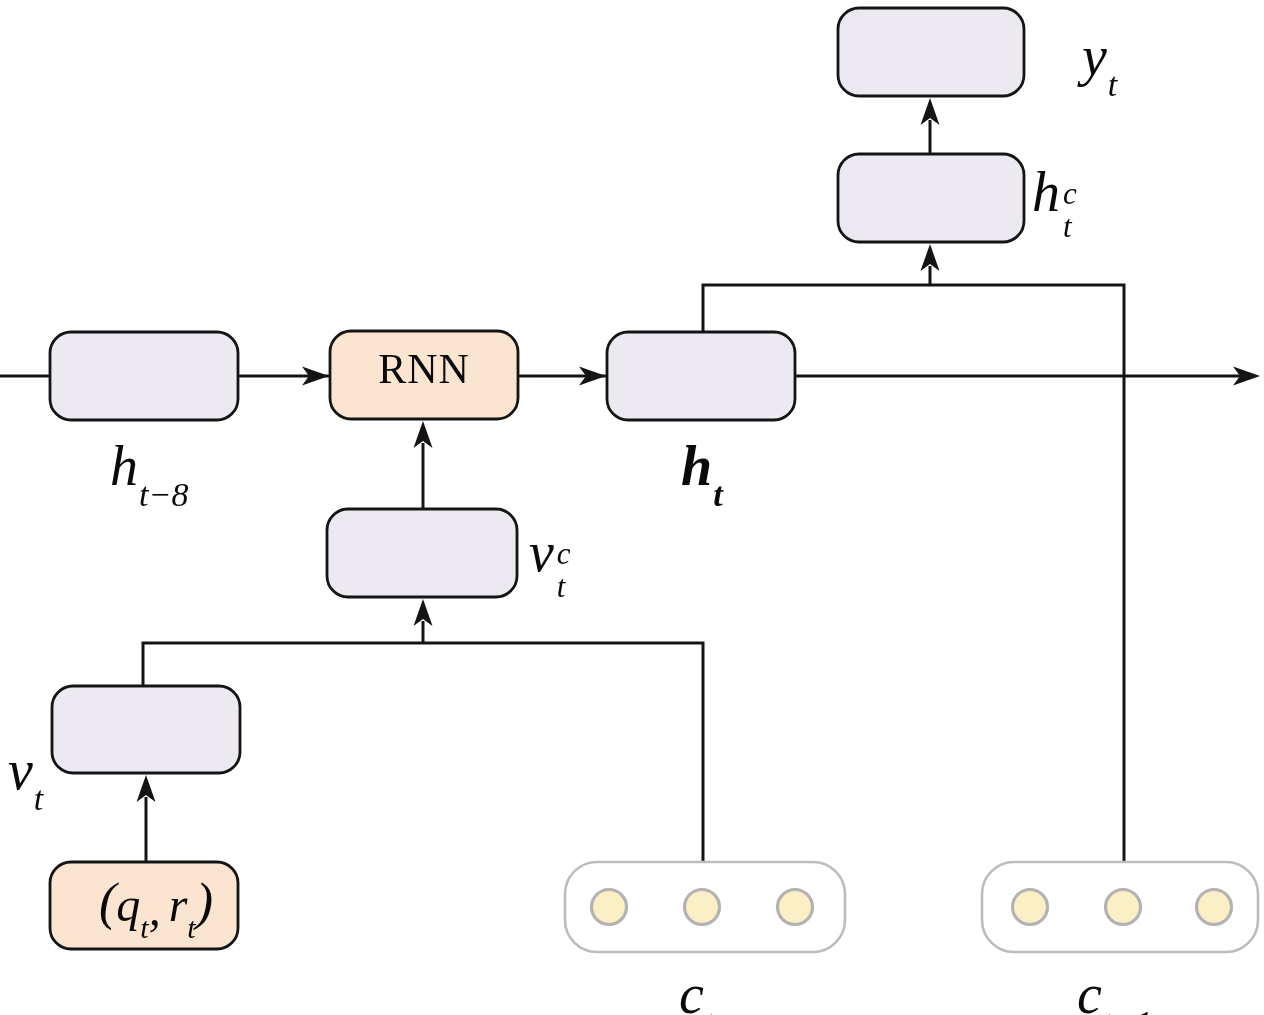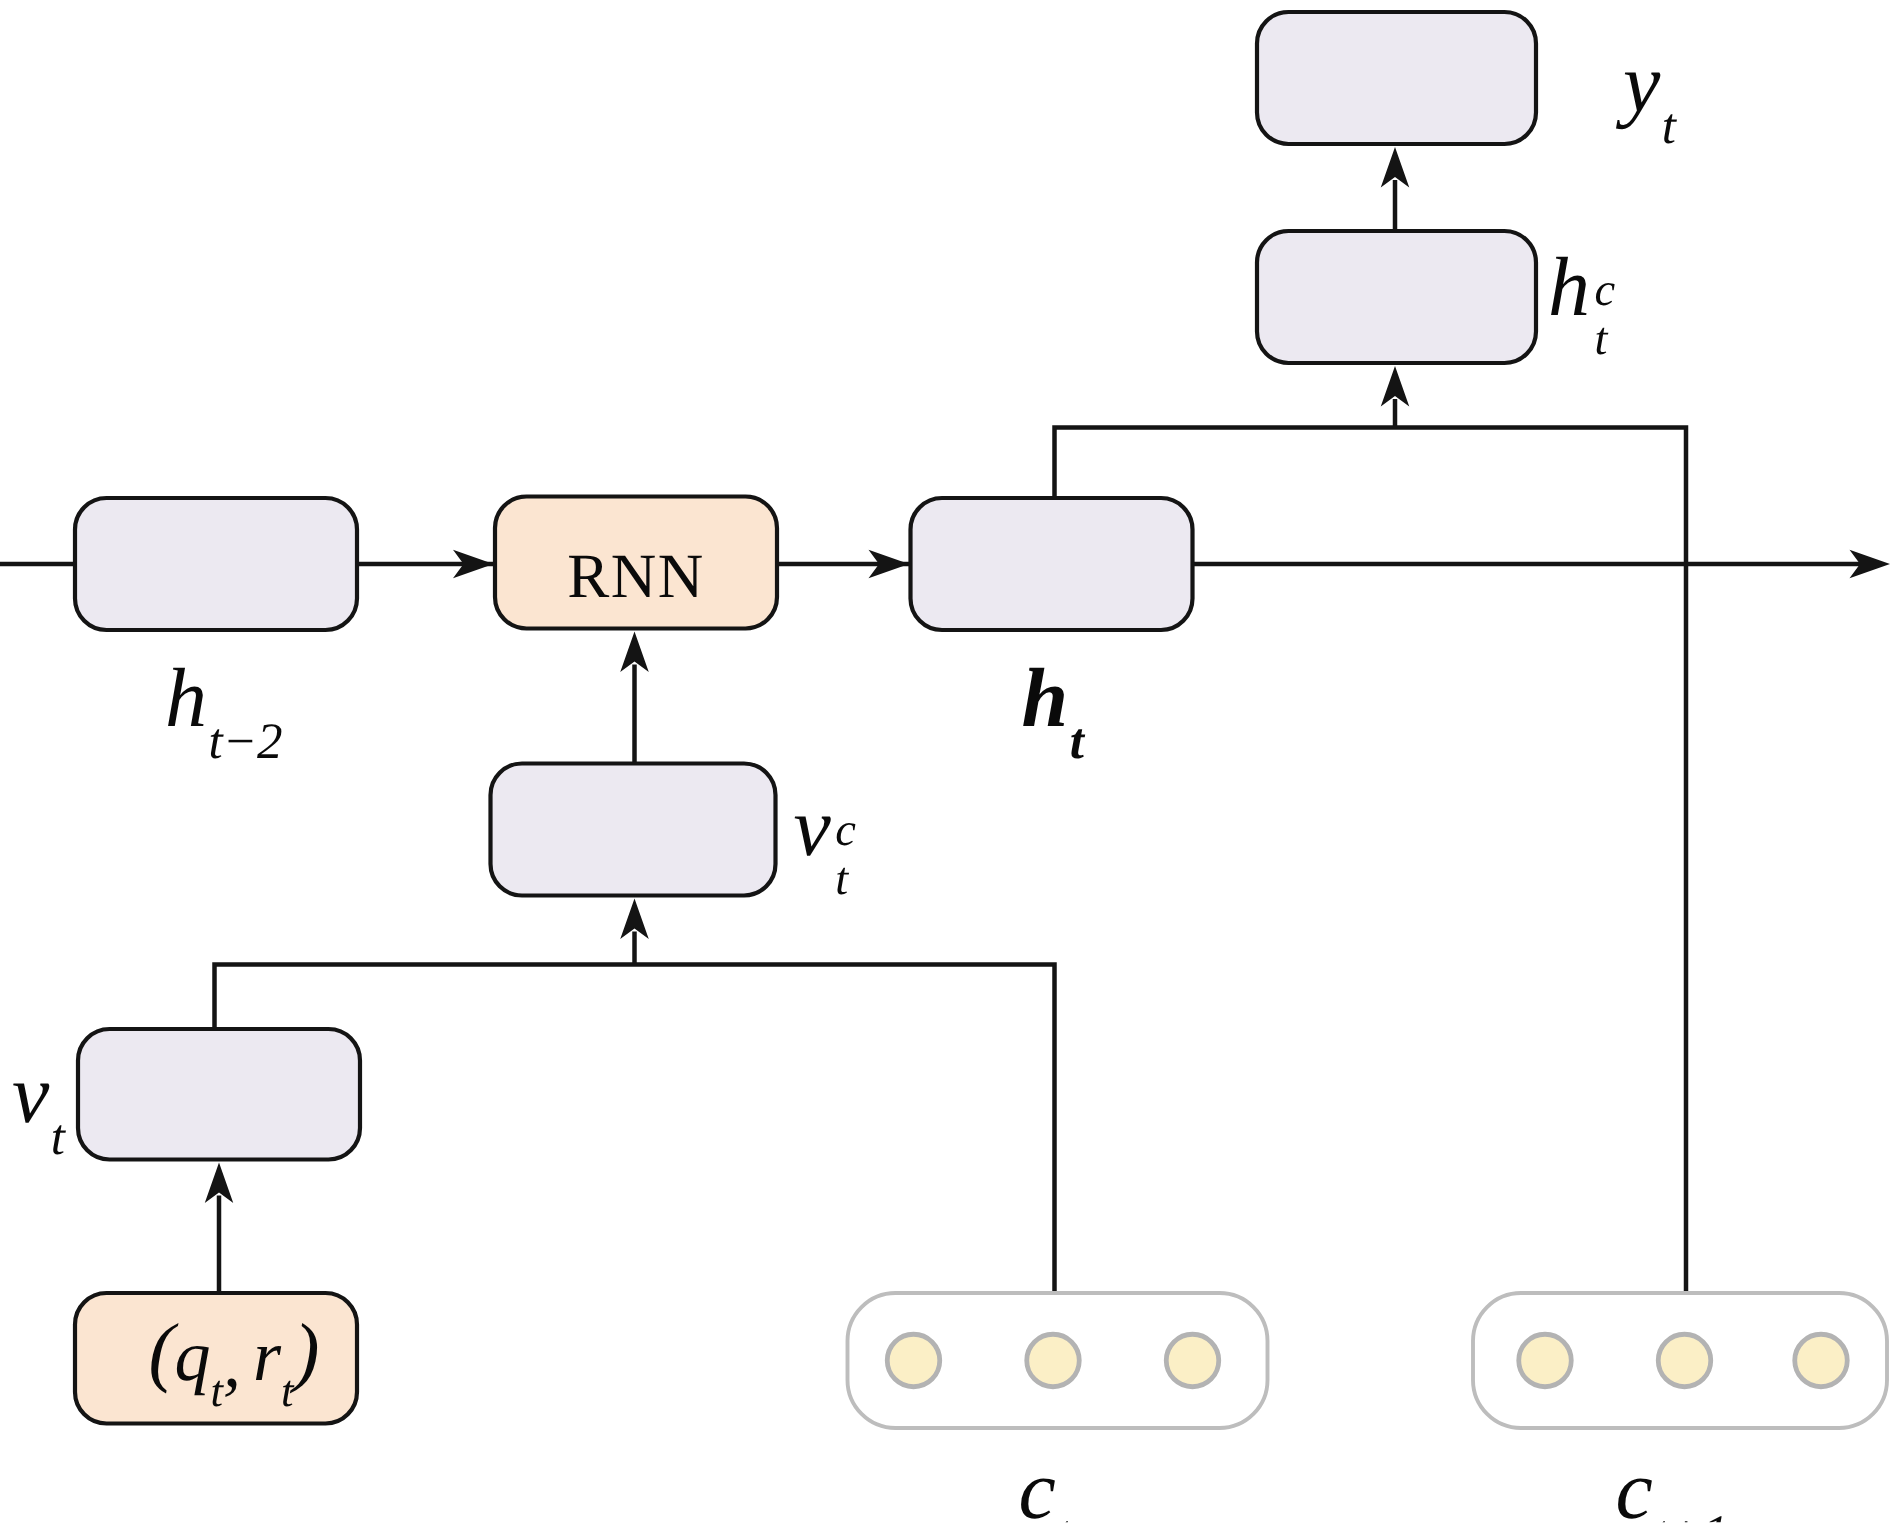--- a/index.html
+++ b/index.html
@@ -99,55 +99,55 @@
     <circle class="cell" cx="609" cy="907" r="17.5"></circle>
     <circle class="cell" cx="702" cy="907" r="17.5"></circle>
     <circle class="cell" cx="795" cy="907" r="17.5"></circle>
 
     <rect class="container" x="982" y="862" width="276" height="90" rx="32"></rect>
     <circle class="cell" cx="1030" cy="907" r="17.5"></circle>
     <circle class="cell" cx="1123" cy="907" r="17.5"></circle>
     <circle class="cell" cx="1214" cy="907" r="17.5"></circle>
   </svg>
 
-  <div class="boxlabel" style="left:330px; top:347px; width:188px; height:76px;">
+  <div class="boxlabel" style="left:330px; top:331px; width:188px; height:76px;">
     <span class="rnn-text">RNN</span>
   </div>
 
   <div class="boxlabel" style="left:50px; top:860px; width:188px; height:87px;padding-left:12px;">
     <span class="qr-text"><span class="paren">(</span><span>q</span><span class="qsub">t</span><span class="comma">,</span><span>r</span><span class="qsub">t</span><span class="paren">)</span></span>
   </div>
 
   <div class="lbl" style="left:1082px; top:28px;">
     <span class="mbase">y</span><span class="msub">t</span>
   </div>
 
   <div class="lbl" style="left:1032px; top:164px;">
     <span class="mbase">h</span><span class="mstack">
         <span class="msup">c</span>
         <span class="msubs">t</span>
       </span>
   </div>
 
   <div class="lbl" style="left:110px; top:438px;">
-    <span class="mbase">h</span><span class="msub">t−2</span>
+    <span class="mbase">h</span><span class="msub">t−8</span>
   </div>
 
   <div class="lbl" style="left:681px; top:438px;font-weight:bold;">
     <span class="mbase">h</span><span class="msub">t</span>
   </div>
 
   <div class="lbl" style="left:529px; top:524px;">
     <span class="mbase">v</span><span class="mstack">
         <span class="msup">c</span>
         <span class="msubs">t</span>
       </span>
   </div>
 
-  <div class="lbl" style="left:8px; top:702px;font-style:italic;">
+  <div class="lbl" style="left:8px; top:742px;font-style:italic;">
     <span class="mbase">v</span><span class="msub">t</span>
   </div>
 
   <div class="lbl" style="left:679px; top:966px;">
     <span class="mbase">c</span><span class="msub">t</span>
   </div>
 
   <div class="lbl" style="left:1077px; top:966px;">
     <span class="mbase">c</span><span class="msub">t+1</span>
   </div>

